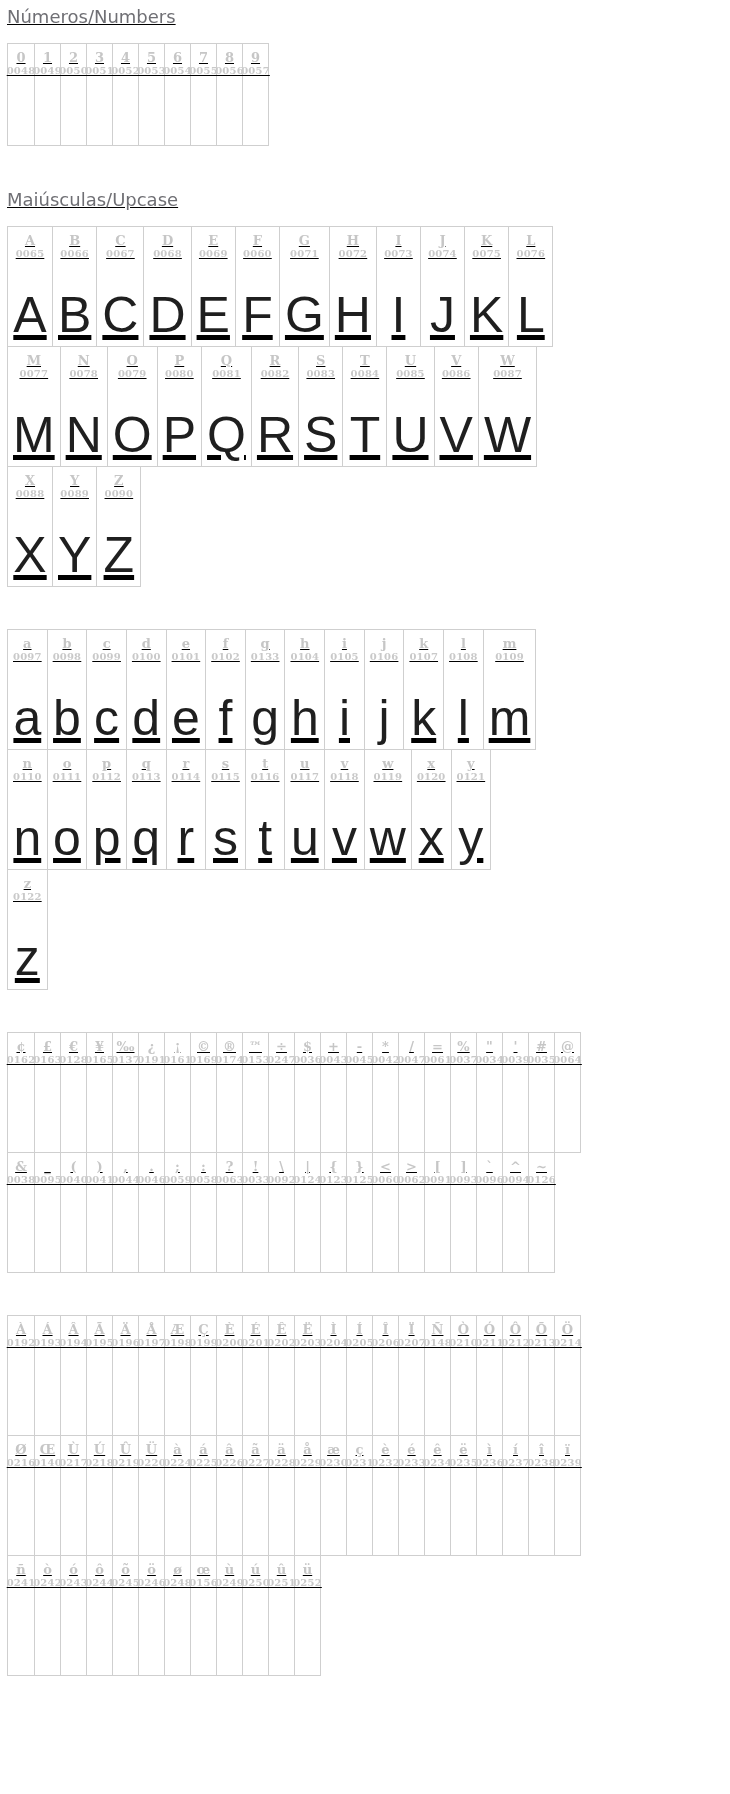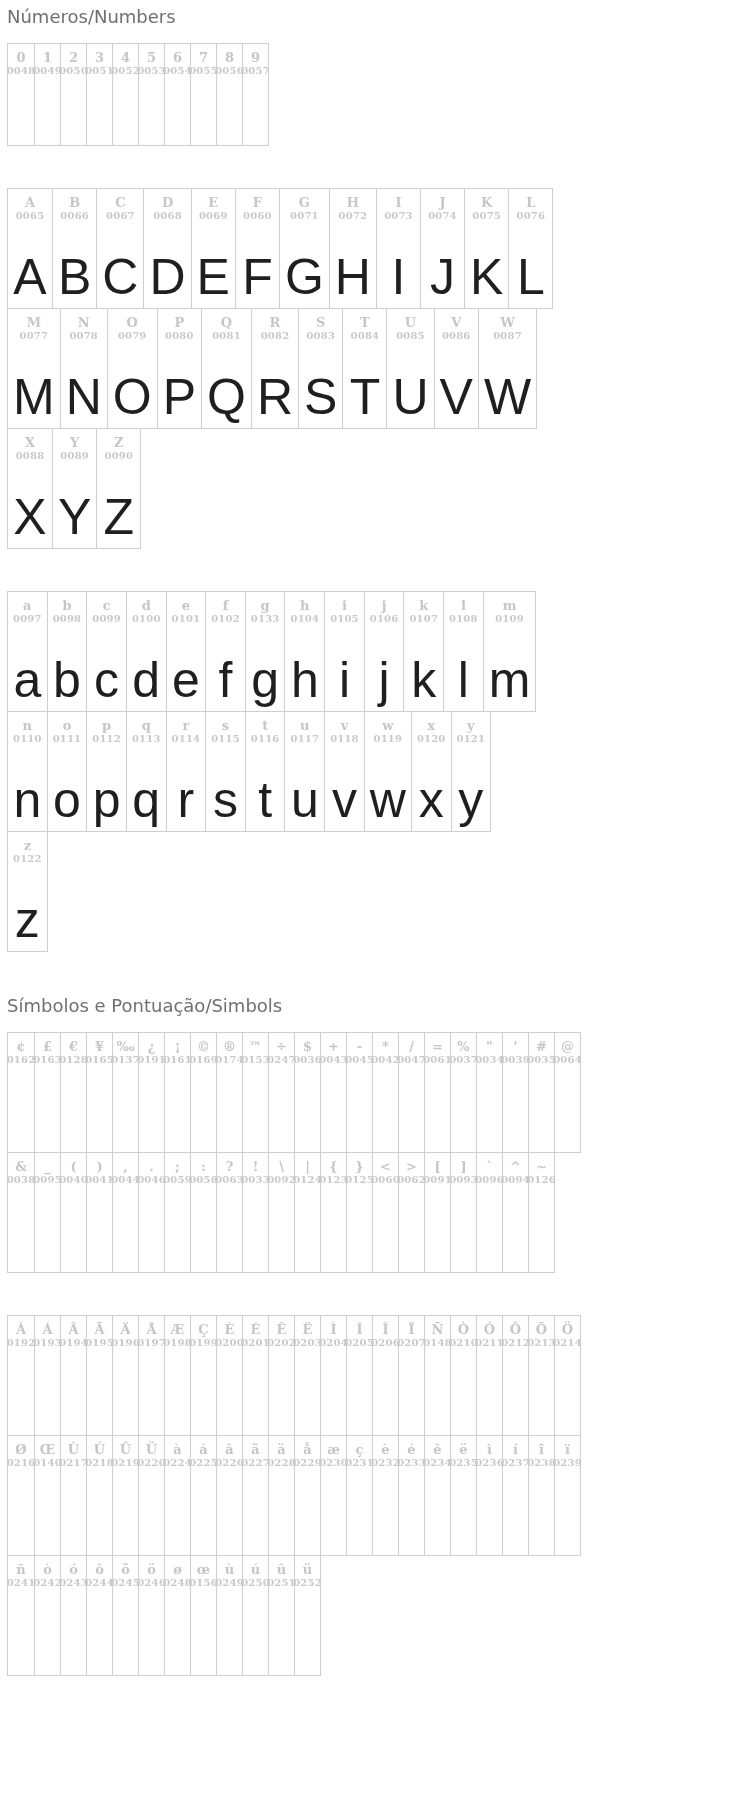--- a/index.html
+++ b/index.html
@@ -4,21 +4,21 @@
 <style>
   * { box-sizing: border-box; }
   html, body { margin: 0; padding: 0; }
   body {
     width: 730px; height: 1794px; overflow: hidden;
     background: #ffffff;
     font-family: "Liberation Sans", sans-serif;
   }
   .page { padding: 5px 7px 0 7px; }
 
-  section { margin-top: 42px; }
+  section { margin-top: 42px; text-decoration: underline; }
   section:first-of-type { margin-top: 0; }
 
   .section-title {
     margin: 0 0 15px 0;
     font-family: "DejaVu Sans", sans-serif;
     font-weight: 400;
     font-size: 18px;
     line-height: 23px;
     color: #6f6f74;
   }
@@ -145,20 +145,21 @@
   <div class="cell">
     <div class="char-label">9</div>
     <div class="char-code">0057</div>
     <div class="char-glyph"></div>
   </div>
 </div>
         </div>
   </section>
 
   <section class="sec-uppercase">
+    <h2 class="section-title">Maiúsculas/Upcase</h2>
     <div class="rows">
           <div class="row">
   <div class="cell">
     <div class="char-label">A</div>
     <div class="char-code">0065</div>
     <div class="char-glyph">A</div>
   </div>
 
   <div class="cell">
     <div class="char-label">B</div>
@@ -473,21 +474,20 @@
   <div class="cell">
     <div class="char-label">z</div>
     <div class="char-code">0122</div>
     <div class="char-glyph">z</div>
   </div>
 </div>
         </div>
   </section>
 
   <section class="sec-symbols">
-    <h2 class="section-title">Símbolos e Pontuação/Simbols</h2>
     <div class="rows">
           <div class="row">
   <div class="cell">
     <div class="char-label">¢</div>
     <div class="char-code">0162</div>
     <div class="char-glyph"></div>
   </div>
 
   <div class="cell">
     <div class="char-label">£</div>

